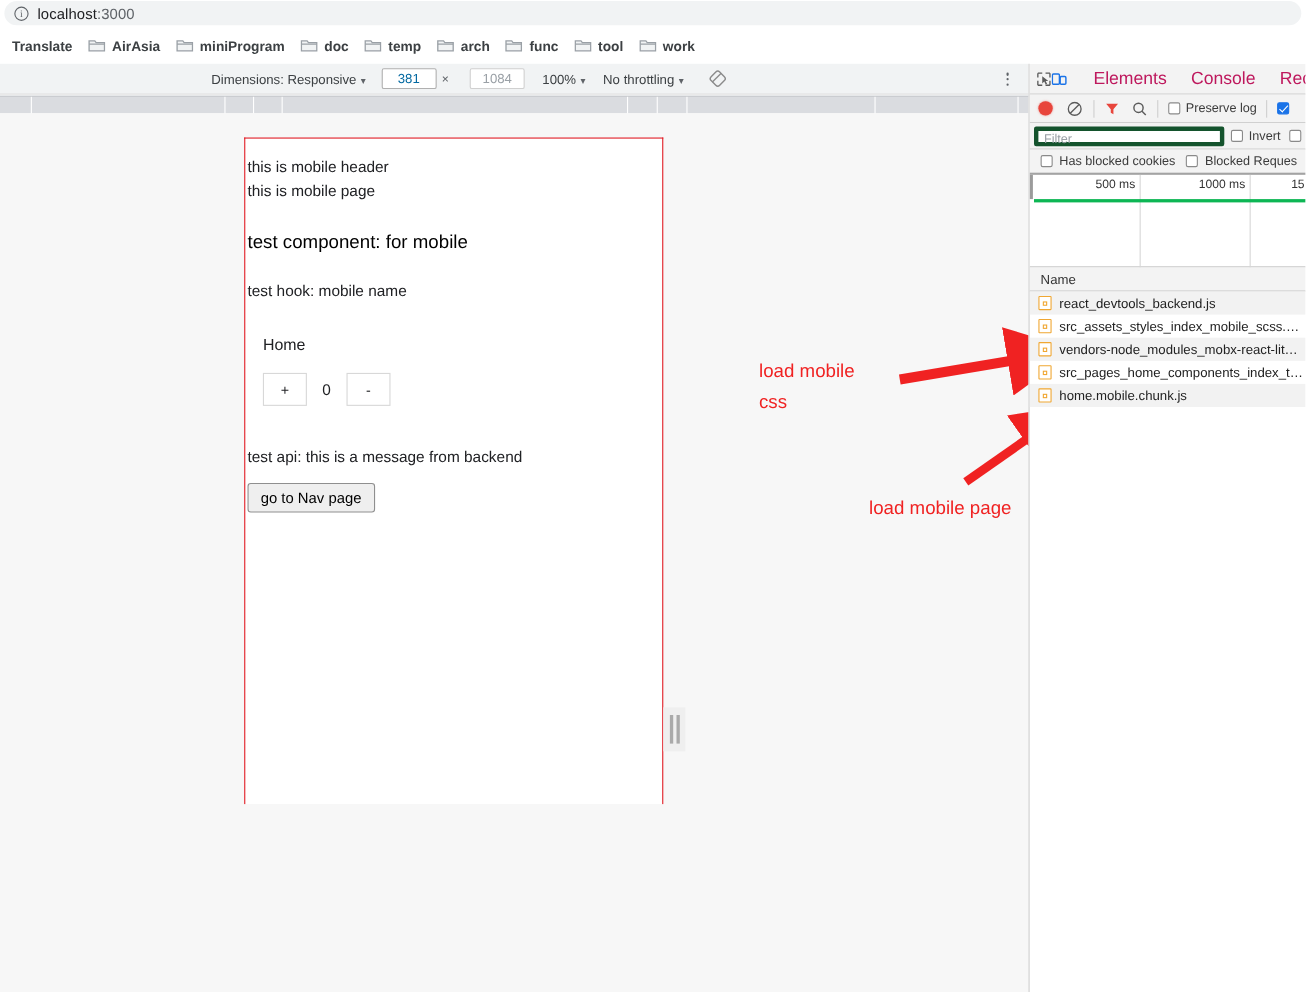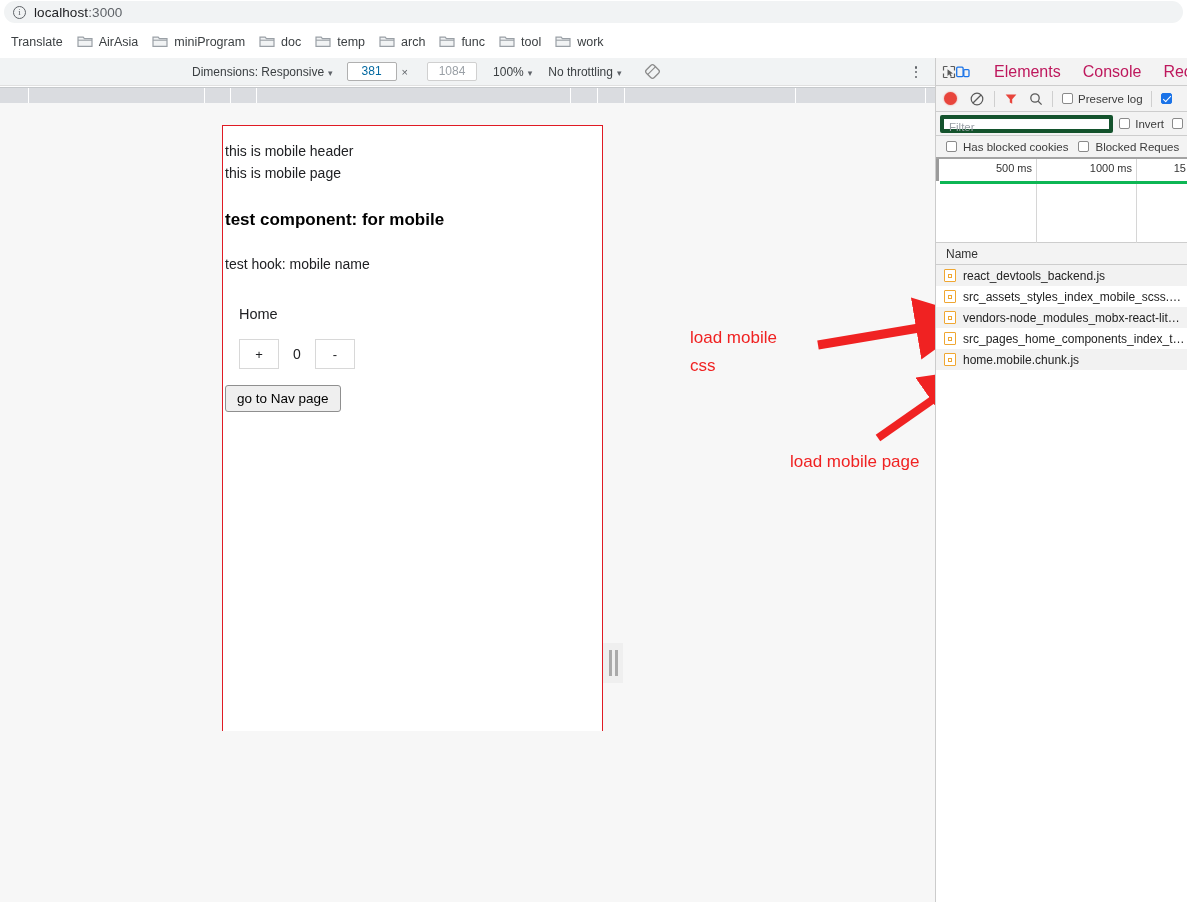--- a/index.html
+++ b/index.html
@@ -31,21 +31,21 @@
     line-height: 1; flex: none;
   }
   .omnibox-text {
     margin-left: 8px; font-size: 13.5px; color: #202124; letter-spacing: .1px;
   }
   .omnibox-text .dim { color: #5f6368; }
 
   .bookmarks-bar {
     position: absolute; left: 0; top: 25px; width: 1034px; height: 33px;
     background: #ffffff; display: flex; align-items: center;
-    padding-left: 4px; gap: 0px;
+    padding-left: 4px; gap: 0px; font-weight: bold;
   }
   .bm {
     display: flex; align-items: center; height: 24px;
     padding: 0 7px; border-radius: 4px; cursor: default;
     font-size: 12.5px; color: #3c4043; white-space: nowrap;
   }
   .bm .folder {
     width: 16px; height: 13px; margin-right: 6px; flex: none; position: relative;
   }
   .bm .folder svg { display: block; }
@@ -102,21 +102,21 @@
     width: 20px; height: 40px;
     display: flex; align-items: center; justify-content: center; gap: 3px;
     background: #efefef;
   }
   .resize-handle-h i { width: 3px; height: 26px; background: #aaaaaa; display: block; }
 
   
   .page-body { padding: 14px 4px 0 2px; }
   .p-line { font-size: 14px; color: #202124; line-height: 22px; }
   .p-h3 {
-    font-size: 17px; font-weight: bold; color: #000;
+    font-size: 17px; font-weight: normal; color: #000;
     margin: 25px 0 4px 0; line-height: 22px;
   }
   .p-hook { font-size: 14px; color: #202124; margin-top: 25px; }
   .counter-block { margin-top: 34px; padding-left: 14px; }
   .counter-title { font-size: 14.5px; color: #202124; }
   .counter-row { margin-top: 17px; display: flex; align-items: center; }
   .cbtn {
     width: 40px; height: 30px; border: 1px solid #d8d8d8; background: #fff;
     font-size: 13px; color: #202124; display: flex; align-items: center;
     justify-content: center; cursor: pointer;
@@ -352,20 +352,21 @@
 
         <div class="counter-block">
           <div class="counter-title">Home</div>
           <div class="counter-row">
             <button class="cbtn">+</button>
             <span class="cval">0</span>
             <button class="cbtn">-</button>
           </div>
         </div>
 
+        <div class="p-api">test api: this is a message from backend</div>
         <button class="nav-btn">go to Nav page</button>
       </div>
     </div>
 
     <div class="resize-handle-h">
         <i></i>
         <i></i>
       </div>
   </div>
 

